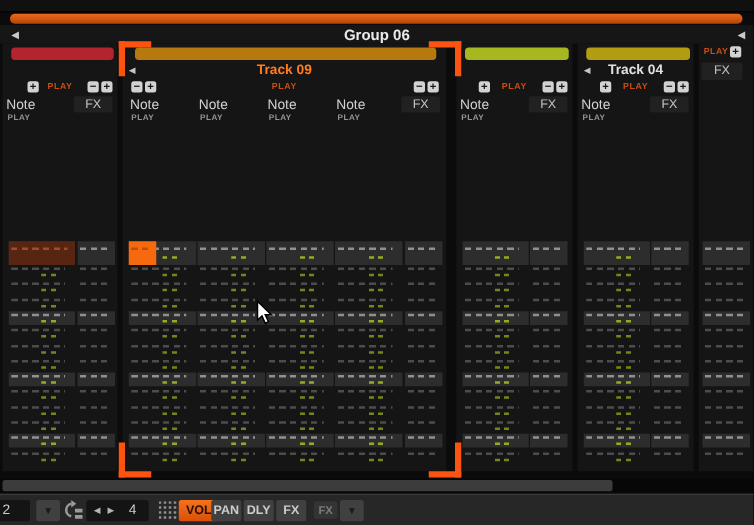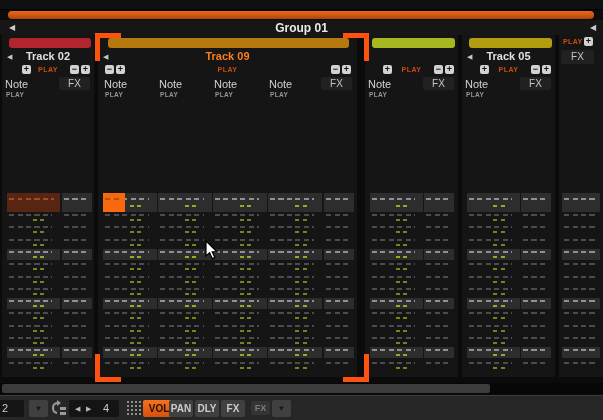--- a/index.html
+++ b/index.html
@@ -62,31 +62,27 @@
 </style>
 </head>
 <body>
 
 <div id="app">
 
   <div id="topstrip"></div>
   <div id="groupbar"></div>
   <div id="grouprow">
     <span class="arrow" style="left:9px">◀</span>
-    <div id="group-title">Group 01</div>
+    <div id="group-title">Group 06</div>
     <span class="arrow" style="left:590px">◀</span>
   </div>
 
   <div id="tracks-root">
       <div class="col" style="left: 2px; width: 92px;">
         <div class="cbar" style="left: 7px; right: 3px; background: rgb(178, 37, 47);"></div>
-        <div class="trow">
-          <div class="tarrow">◀</div>
-          <div class="tname" style="color: rgb(224, 224, 224);">Track 02</div>
-        </div>
         <div class="btnrow">
           <div class="pm" style="left: 20px;">+</div>
           <div class="playlbl">PLAY</div>
           <div class="pm" style="right: 15px;">−</div>
           <div class="pm" style="right: 4px;">+</div>
         </div>
         <div class="noterow">
           <div class="notelbl" style="left: 3px;">Note</div>
           <div class="fxbox" style="right: 4px;">FX</div>
         </div>
@@ -602,21 +598,21 @@
           <div class="dlow" style="left: 26px;"></div>
         </div>
         <div class="cell" style="left: 59px; top: 324.6px; width: 30px; height: 11px;">
           <div class="dtop" style="width: 24px;"></div>
         </div>
       </div>
       <div class="col" style="left: 462px; width: 93px;">
         <div class="cbar" style="left: 7px; right: 3px; background: rgb(178, 157, 16);"></div>
         <div class="trow">
           <div class="tarrow">◀</div>
-          <div class="tname" style="color: rgb(224, 224, 224);">Track 05</div>
+          <div class="tname" style="color: rgb(224, 224, 224);">Track 04</div>
         </div>
         <div class="btnrow">
           <div class="pm" style="left: 18px;">+</div>
           <div class="playlbl">PLAY</div>
           <div class="pm" style="right: 15px;">−</div>
           <div class="pm" style="right: 4px;">+</div>
         </div>
         <div class="noterow">
           <div class="notelbl" style="left: 3px;">Note</div>
           <div class="fxbox" style="right: 4px;">FX</div>

